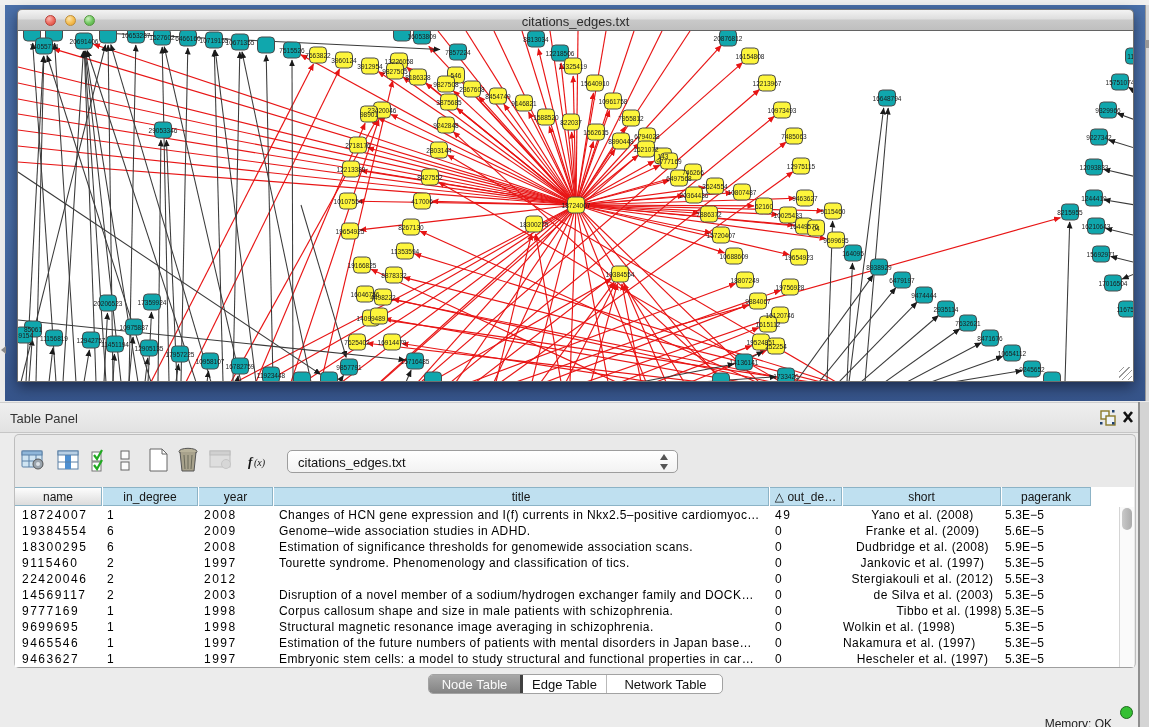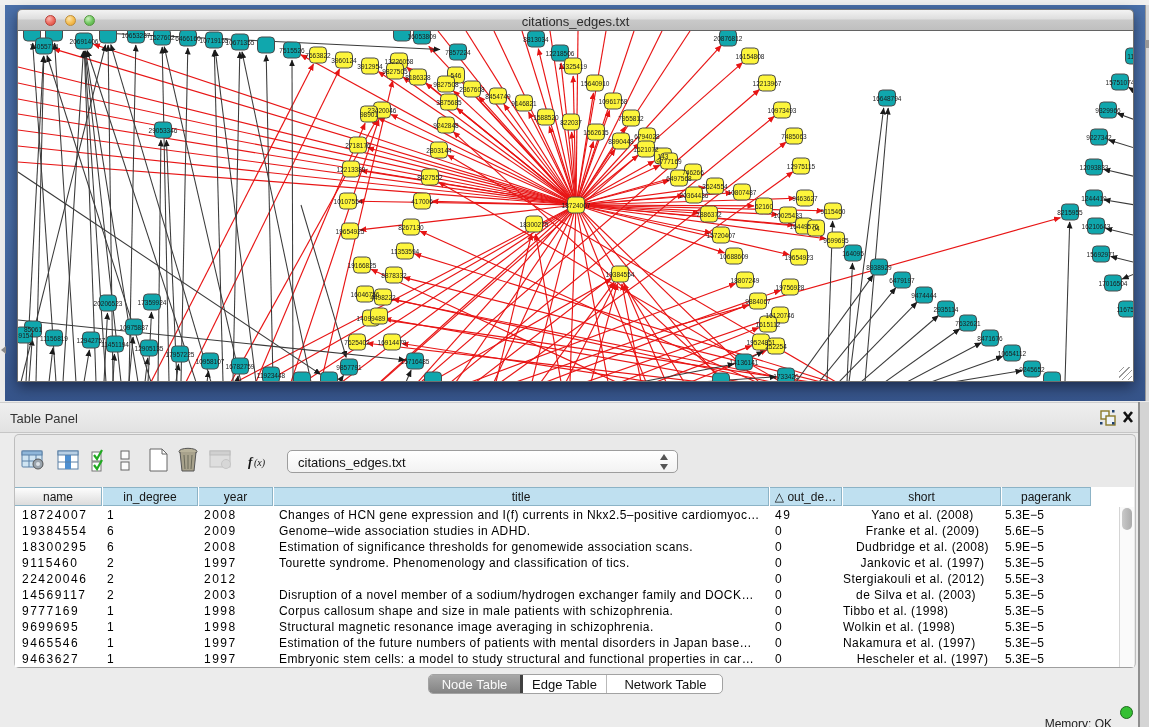--- a/index.html
+++ b/index.html
@@ -649,39 +649,39 @@
 <span style="left:279px;letter-spacing:0.42px">Tourette syndrome. Phenomenology and classification of tics.</span>
 <span style="left:775px;letter-spacing:1.5px">0</span>
 <span style="left:843px;width:159px;text-align:center;letter-spacing:0.45px">Jankovic et al. (1997)</span>
 <span style="left:1005px;letter-spacing:0.1px">5.3E−5</span>
 </div>
 <div class="tr" style="top:571px">
 <span style="left:22px;letter-spacing:1.5px">22420046</span>
 <span style="left:107px;letter-spacing:1.5px">2</span>
 <span style="left:204px;letter-spacing:1.5px">2012</span>
 <span style="left:775px;letter-spacing:1.5px">0</span>
-<span style="left:843px;width:159px;letter-spacing:0.45px">Stergiakouli et al. (2012)</span>
+<span style="left:843px;width:159px;text-align:center;letter-spacing:0.45px">Stergiakouli et al. (2012)</span>
 <span style="left:1005px;letter-spacing:0.1px">5.5E−3</span>
 </div>
 <div class="tr" style="top:587px">
 <span style="left:22px;letter-spacing:1.5px">14569117</span>
 <span style="left:107px;letter-spacing:1.5px">2</span>
 <span style="left:204px;letter-spacing:1.5px">2003</span>
 <span style="left:279px;letter-spacing:0.42px">Disruption of a novel member of a sodium/hydrogen exchanger family and DOCK…</span>
 <span style="left:775px;letter-spacing:1.5px">0</span>
-<span style="left:817px;width:159px;text-align:right;letter-spacing:0.45px">de Silva et al. (2003)</span>
+<span style="left:854px;width:159px;text-align:center;letter-spacing:0.45px">de Silva et al. (2003)</span>
 <span style="left:1005px;letter-spacing:0.1px">5.3E−5</span>
 </div>
 <div class="tr" style="top:603px">
 <span style="left:22px;letter-spacing:1.5px">9777169</span>
 <span style="left:107px;letter-spacing:1.5px">1</span>
 <span style="left:204px;letter-spacing:1.5px">1998</span>
 <span style="left:279px;letter-spacing:0.42px">Corpus callosum shape and size in male patients with schizophrenia.</span>
 <span style="left:775px;letter-spacing:1.5px">0</span>
-<span style="left:843px;width:159px;text-align:left;letter-spacing:0.45px">Tibbo et al. (1998)</span>
+<span style="left:843px;width:159px;text-align:right;letter-spacing:0.45px">Tibbo et al. (1998)</span>
 <span style="left:1005px;letter-spacing:0.1px">5.3E−5</span>
 </div>
 <div class="tr" style="top:619px">
 <span style="left:22px;letter-spacing:1.5px">9699695</span>
 <span style="left:107px;letter-spacing:1.5px">1</span>
 <span style="left:204px;letter-spacing:1.5px">1998</span>
 <span style="left:279px;letter-spacing:0.42px">Structural magnetic resonance image averaging in schizophrenia.</span>
 <span style="left:775px;letter-spacing:1.5px">0</span>
 <span style="left:843px;width:159px;text-align:left;letter-spacing:0.45px">Wolkin et al. (1998)</span>
 <span style="left:1005px;letter-spacing:0.1px">5.3E−5</span>

